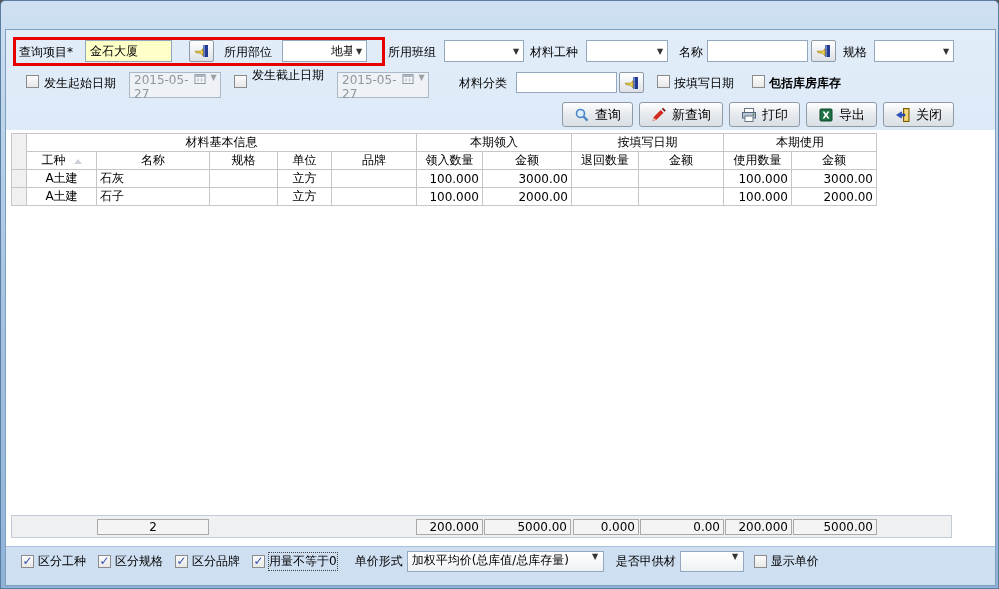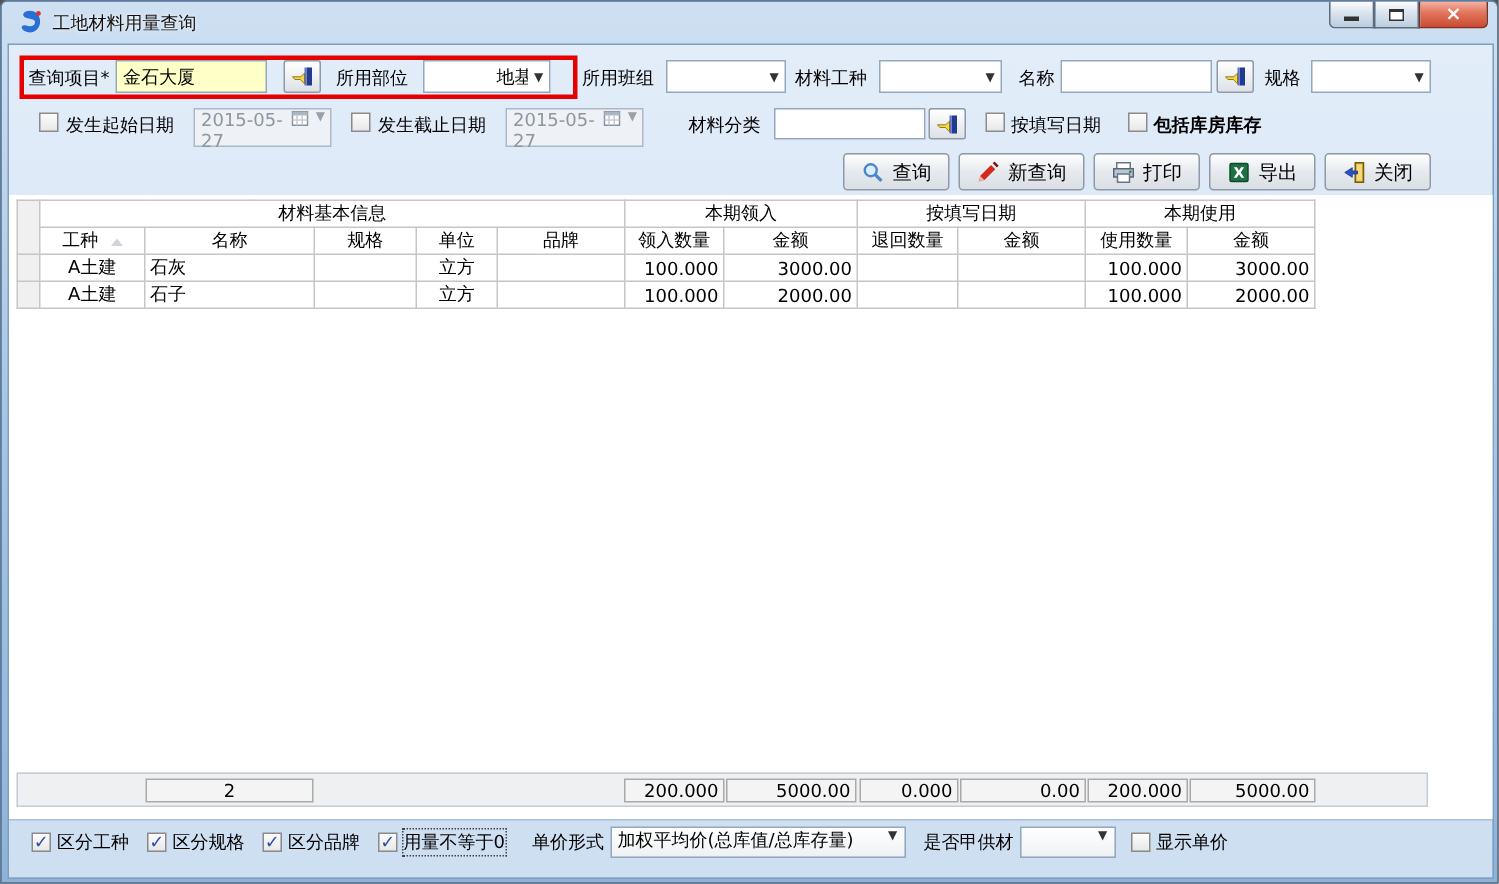--- a/index.html
+++ b/index.html
@@ -85,45 +85,27 @@
   .fdd{ height:21px; border:1px solid #93a8bd; background:linear-gradient(#ffffff,#eef1f4); display:flex; align-items:flex-start; }
   .fdd .val{ flex:1; padding:0 4px; overflow:hidden; }
   .fdd .arrow{ width:15px; text-align:center; font-size:8px; color:#333; }
   .icon16{ width:16px; height:16px; flex:0 0 16px; }
 </style>
 </head>
 <body>
 
 <div id="window">
 
-  <div class="titlebar">
-    <svg class="app-icon" viewBox="0 0 16 16">
-      <path d="M8 1C4.2 1 2.6 3.8 5.4 5c2.8 1.2 5.6.8 5.6 2.8 0 2-2.4 2.9-5.2 2-2.9-.9-3.9 1.8-.8 3.4 4.2 2.1 9-1 9-5.7C14 3.6 11.4 1 8 1z" fill="#2a6fd4"></path>
-      <circle cx="13" cy="2.6" r="1.4" fill="#d93323"></circle>
-    </svg>
-    <span class="title-text">工地材料用量查询</span>
-    <div class="win-controls">
-      <div class="win-btn first">
-          <div class="glyph-min"></div>
-        </div>
-      <div class="win-btn">
-          <div class="glyph-max"></div>
-        </div>
-      <div class="win-btn close">
-          <span>×</span>
-        </div>
-    </div>
-  </div>
 
   <div class="client-bg"></div>
   <div class="white-area"></div>
   <div class="groove"></div>
 
   <span class="lbl" style="left:18px;top:43px;">查询项目*</span>
-  <div class="tb yellow" style="left:76px;top:39px;width:101px;"><span>金石大厦</span></div>
+  <div class="tb yellow" style="left:84px;top:39px;width:87px;"><span>金石大厦</span></div>
   <div class="hand-btn" style="left:188px;top:39px;">
     <svg class="icon16" viewBox="0 0 16 16">
         <rect x="10.5" y="2" width="3.5" height="12" fill="#223a8f"></rect>
         <rect x="9" y="2" width="1.5" height="12" fill="#5a74c8"></rect>
         <path d="M1 8.2h5.5L9 5.8v7L6.2 10H2.6z" fill="#f7d84b" stroke="#8a6d00" stroke-width="0.6"></path>
       </svg>
   </div>
   <span class="lbl" style="left:223px;top:43px;">所用部位</span>
   <div class="dd" style="left:281px;top:39px;width:85px;padding-left:44px;">
     <span class="val">地基</span>
@@ -167,21 +149,21 @@
         <rect x="0.5" y="1.5" width="10" height="2.5" fill="#aab6c4"></rect>
         <line x1="3.5" y1="4" x2="3.5" y2="10.5" stroke="#c3cad2"></line>
         <line x1="7" y1="4" x2="7" y2="10.5" stroke="#c3cad2"></line>
         <line x1="0.5" y1="7" x2="10.5" y2="7" stroke="#c3cad2"></line>
       </svg>
     <span class="darr">▼</span>
   </div>
   <div class="cb" style="left:233px;top:74px;">
       <span></span>
     </div>
-  <span class="lbl" style="left:251px;top:74px;">发生截止日期</span>
+  <span class="lbl" style="left:251px;top:66px;">发生截止日期</span>
   <div class="datefld" style="left:336px;top:71px;width:92px;">
     <span class="dtext">2015-05-27</span>
     <svg class="cal" width="11" height="11" viewBox="0 0 11 11">
         <rect x="0.5" y="1.5" width="10" height="9" fill="#fff" stroke="#8a94a0"></rect>
         <rect x="0.5" y="1.5" width="10" height="2.5" fill="#aab6c4"></rect>
         <line x1="3.5" y1="4" x2="3.5" y2="10.5" stroke="#c3cad2"></line>
         <line x1="7" y1="4" x2="7" y2="10.5" stroke="#c3cad2"></line>
         <line x1="0.5" y1="7" x2="10.5" y2="7" stroke="#c3cad2"></line>
       </svg>
     <span class="darr">▼</span>

